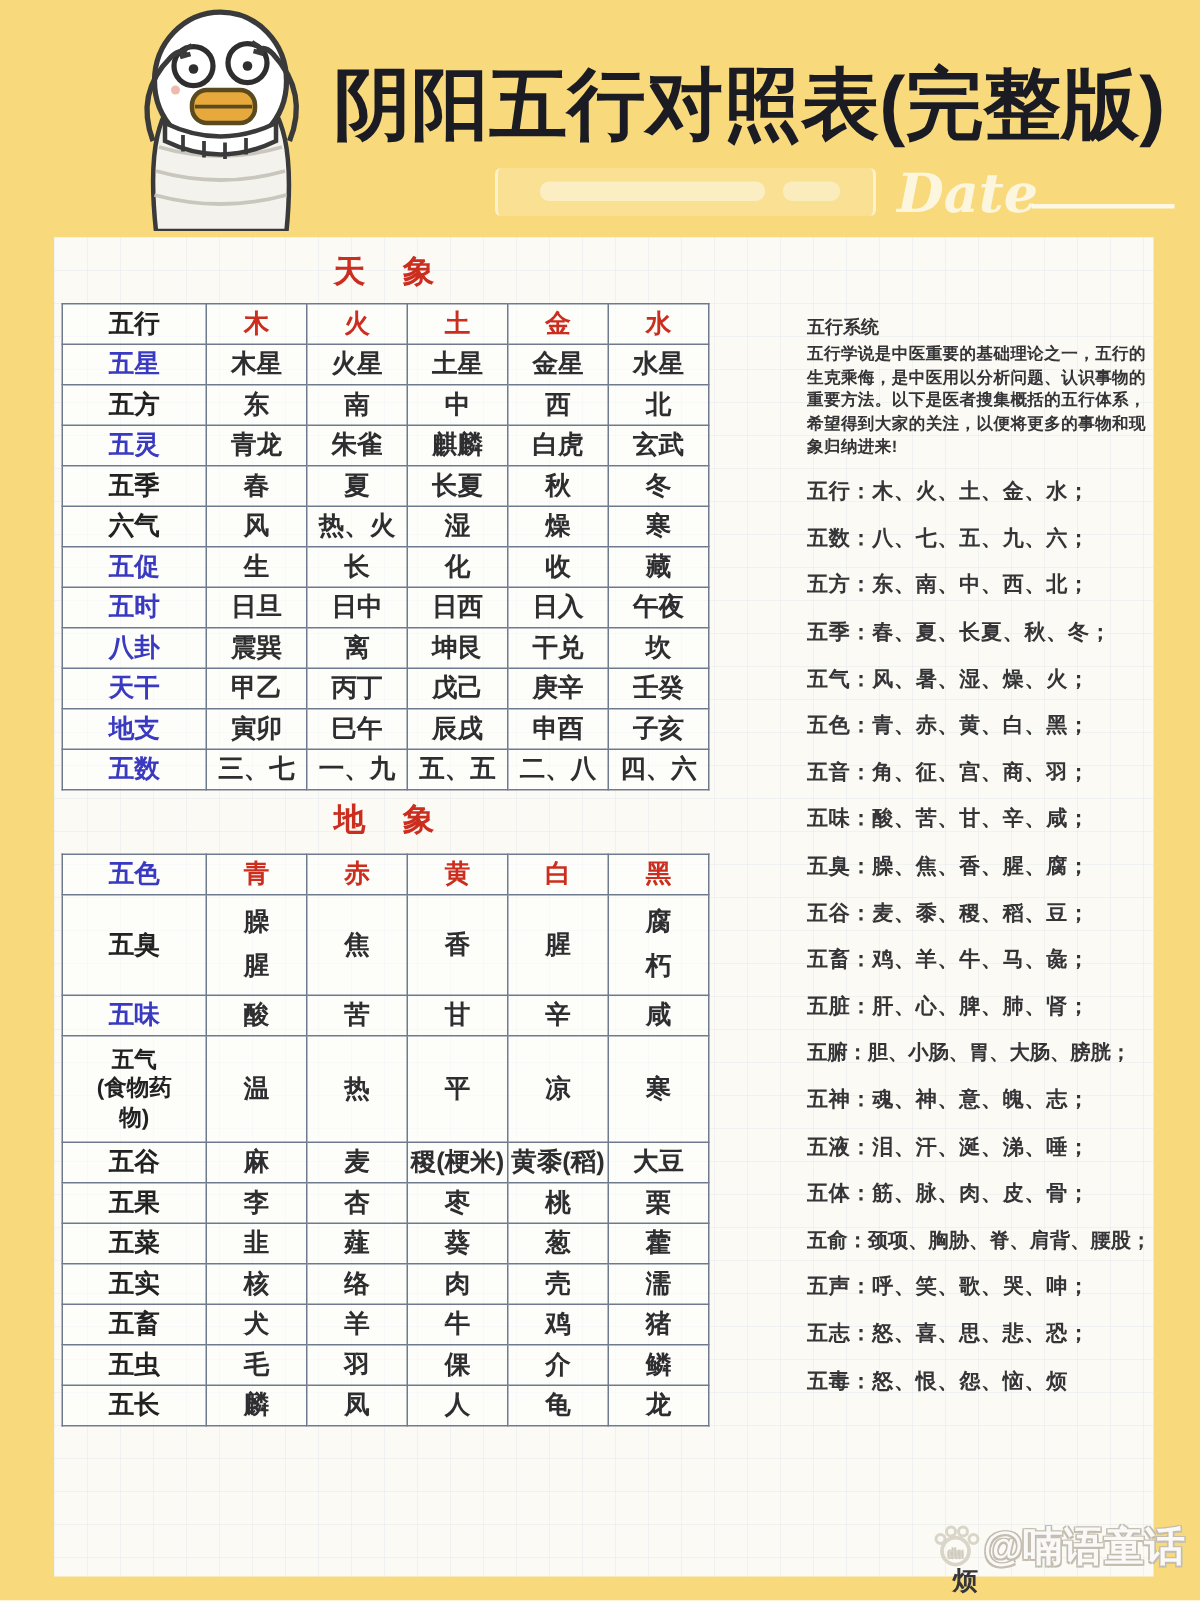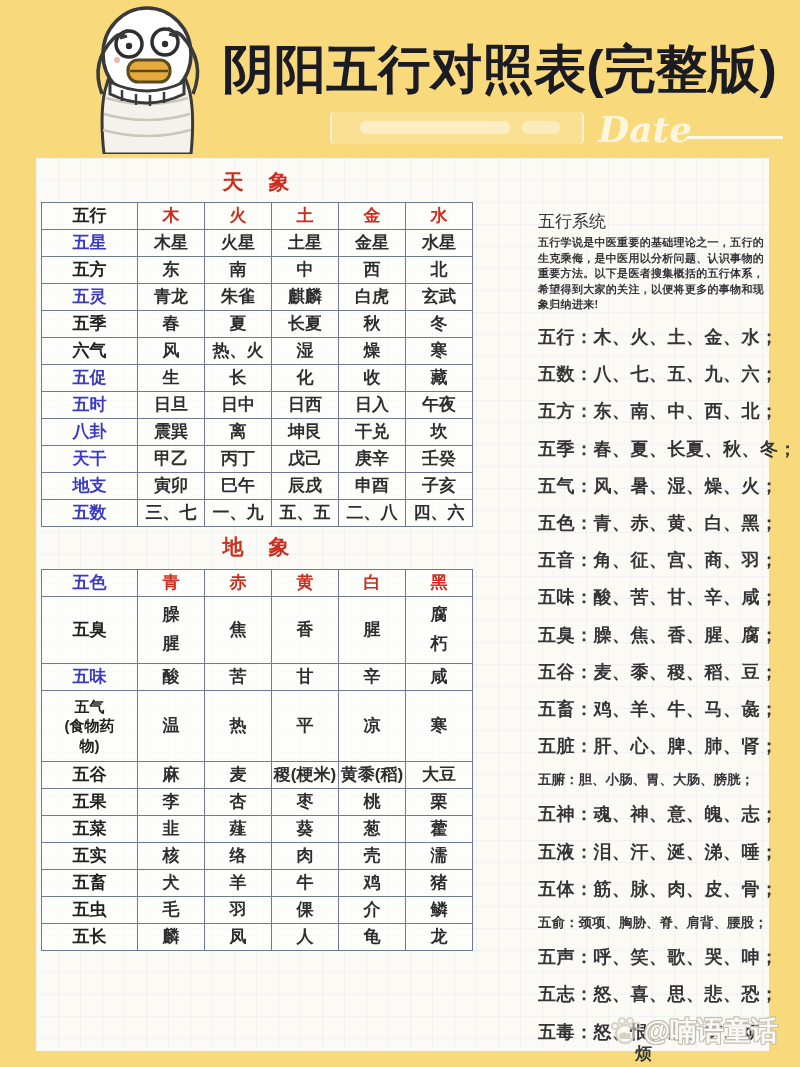--- a/index.html
+++ b/index.html
@@ -40,28 +40,28 @@
   td.lbl{font-weight:900;color:#222;}
   td.lbl.blue{color:#3a39c1;}
   td.red{color:#cb2e1f;font-weight:900;}
   tr.tall td{height:62px;line-height:1.7;}
   tr.tall2 td{height:66px;}
   td.lblMulti{font-size:15px;line-height:1.3;font-weight:900;}
   #sec2{margin-top:2px;}
 
   
   #sidebar{position:absolute;left:502px;top:52px;width:228px;color:#353538;}
-  #sb-heading{font-size:17px;font-weight:400;margin-bottom:2px;}
+  #sb-heading{font-size:12px;font-weight:700;margin-bottom:2px;}
   #sb-intro{font-size:11px;font-weight:700;line-height:1.42;letter-spacing:.3px;}
   #sb-items{margin-top:12px;display:flex;flex-direction:column;gap:13.2px;}
-  .sb-item{font-size:18px;font-weight:900;white-space:nowrap;letter-spacing:.5px;}
+  .sb-item{font-size:14px;font-weight:900;white-space:nowrap;letter-spacing:.5px;}
   .sb-item.small{font-size:13.5px;letter-spacing:0;}
 
   
-  #watermark{position:absolute;right:22px;bottom:18px;display:flex;align-items:center;gap:2px;
+  #watermark{position:absolute;right:10px;bottom:18px;display:flex;align-items:center;gap:2px;
     color:rgba(255,255,255,.92);font-weight:900;font-size:27px;
     text-shadow:0 0 1px #b9b3a6,1px 1px 0 #c5bfb2,-1px -1px 0 #c5bfb2,1px -1px 0 #c5bfb2,-1px 1px 0 #c5bfb2;}
   #overflow-char{position:absolute;right:148px;bottom:2px;font-size:17px;font-weight:900;color:#353538;}
   .paw{opacity:.75;}
 </style>
 </head>
 <body>
 
 <div id="root">
 

